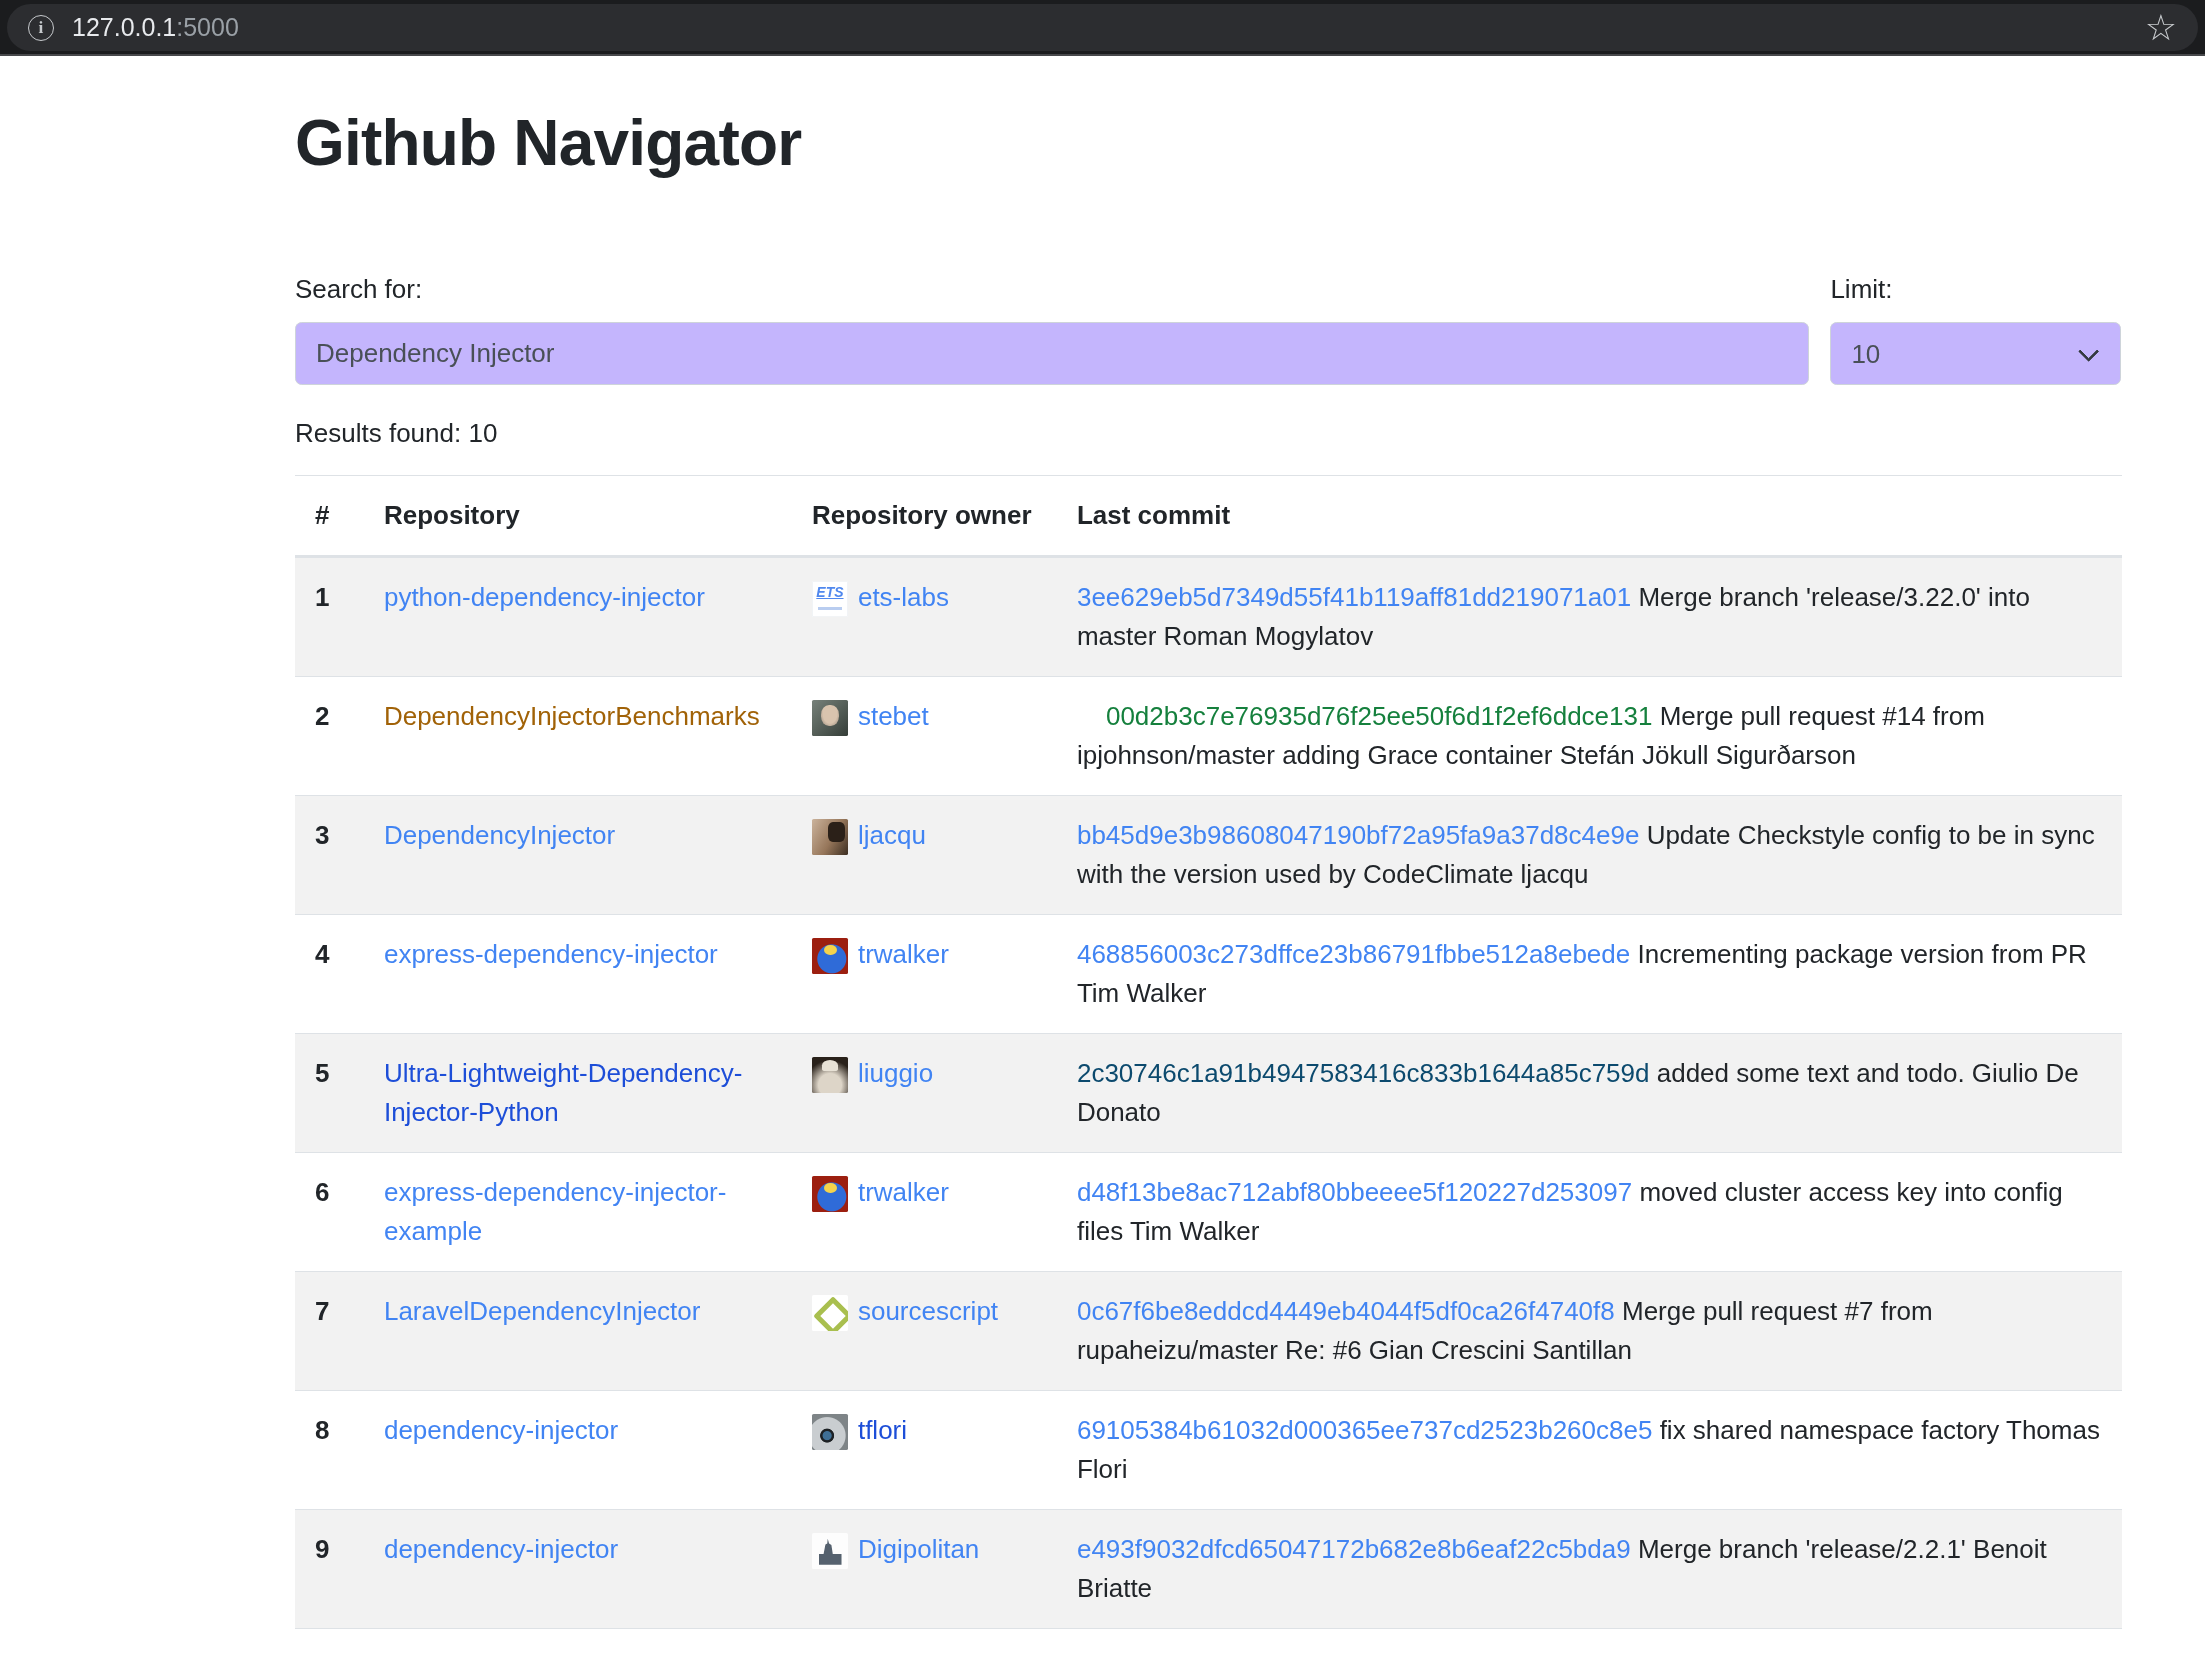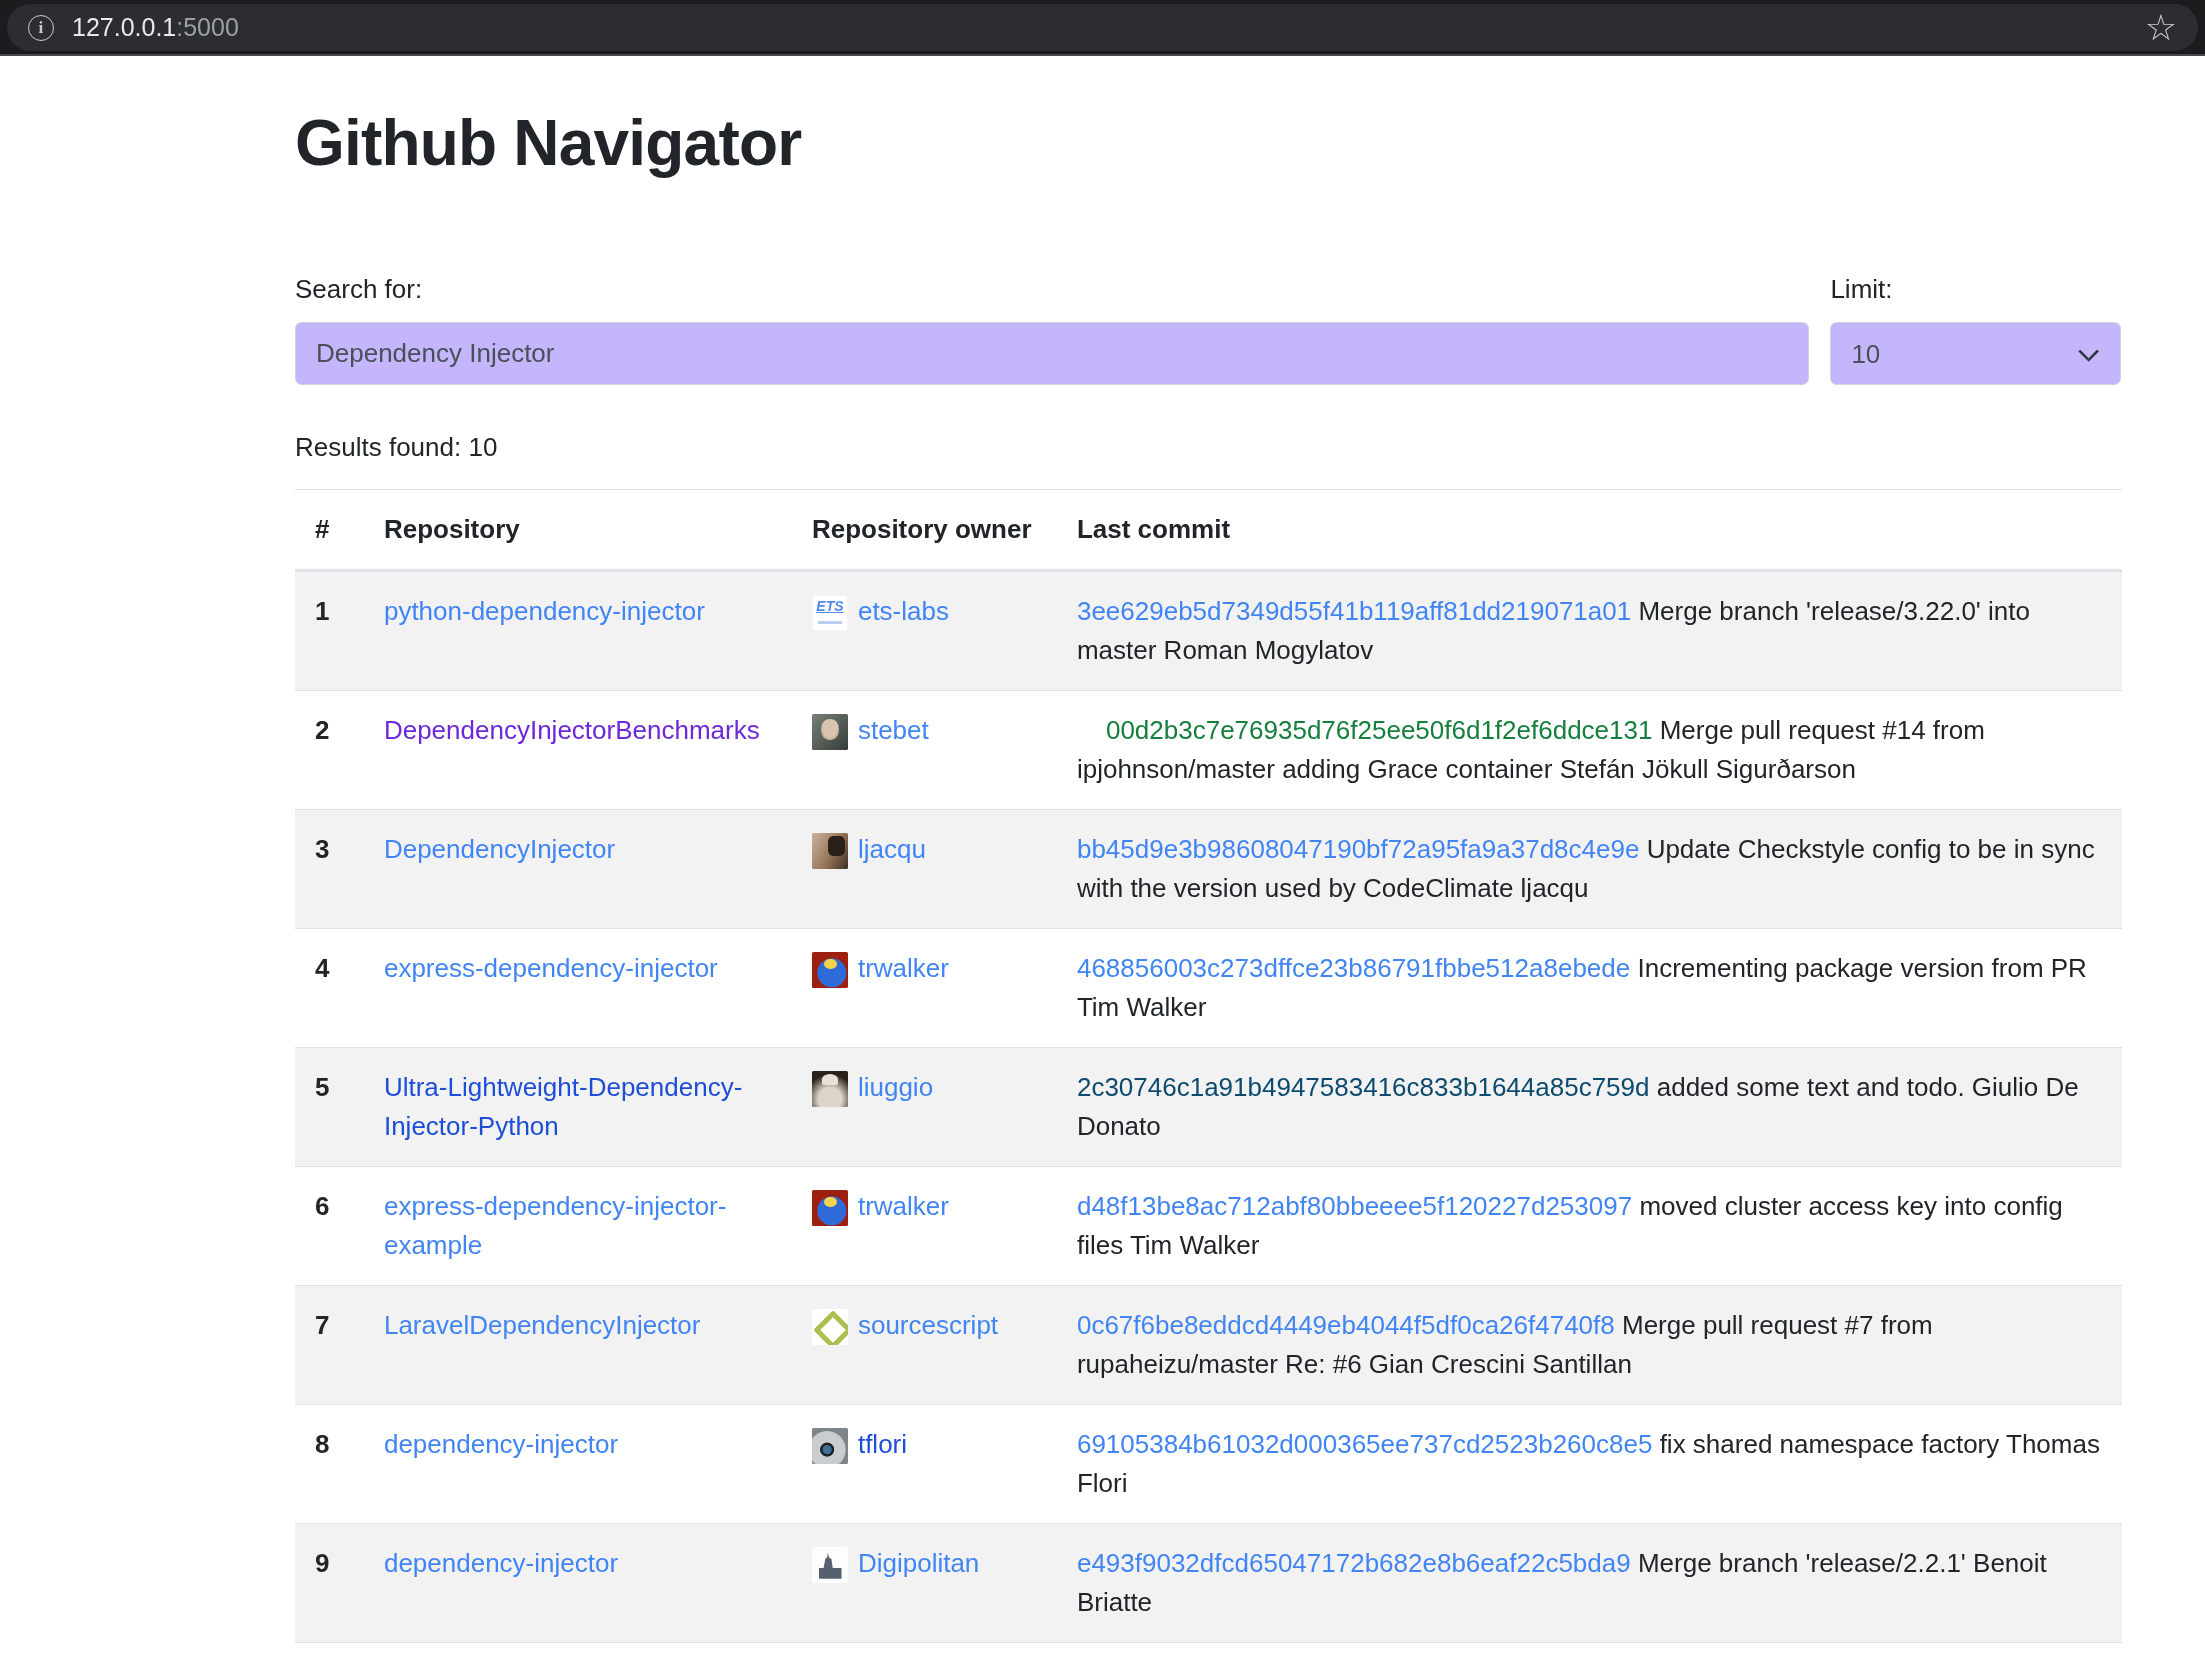--- a/index.html
+++ b/index.html
@@ -46,21 +46,21 @@
   }
   .select-wrap { position: relative; }
   .limit-select { appearance: none; -webkit-appearance: none; padding-right: 58px; }
   .select-wrap::after {
     content: ""; position: absolute; right: 25px; top: 21.4px;
     width: 12.3px; height: 12.3px;
     border-right: 3.3px solid #343a40; border-bottom: 3.3px solid #343a40;
     border-radius: 0.8px; transform: rotate(45deg); pointer-events: none;
   }
 
-  .results { margin-top: 43px; }
+  .results { margin-top: 29px; }
 
   
   table.repo-table { width: 100%; border-collapse: collapse; margin-top: 21.4px; }
   .repo-table th, .repo-table td { text-align: left; vertical-align: top; padding: 20px; }
   .repo-table thead th { border-top: 1.6px solid #dee2e6; border-bottom: 3.3px solid #dee2e6; font-weight: 700; }
   .repo-table tbody td { border-top: 1.6px solid #dee2e6; }
   .repo-table tbody tr:nth-child(odd) { background: #f2f2f2; }
   .col-num   { width: 67px;  font-weight: 700; }
   .col-repo  { width: 428px; }
   .col-owner { width: 265px; }
@@ -153,21 +153,21 @@
     </td>
     <td class="col-commit">
       <a href="#" class="link" style="color: rgb(65, 132, 243);">3ee629eb5d7349d55f41b119aff81dd219071a01</a>
       <span class="commit-msg">Merge branch 'release/3.22.0' into master Roman Mogylatov</span>
     </td>
   </tr>
 
   <tr>
     <td class="col-num">2</td>
     <td class="col-repo">
-      <a href="#" class="link" style="color: #6d28d9;">DependencyInjectorBenchmarks</a>
+      <a href="#" class="link" style="color: #a16207;">DependencyInjectorBenchmarks</a>
     </td>
     <td class="col-owner">
       <a href="#" class="link" style="color: rgb(65, 132, 243);"><span class="av av-stebet"></span><span>stebet</span></a>
     </td>
     <td class="col-commit">
       <a href="#" class="link" style="color: #15803d; margin-left: 29px;">00d2b3c7e76935d76f25ee50f6d1f2ef6ddce131</a>
       <span class="commit-msg">Merge pull request #14 from ipjohnson/master adding Grace container Stefán Jökull Sigurðarson</span>
     </td>
   </tr>
 

